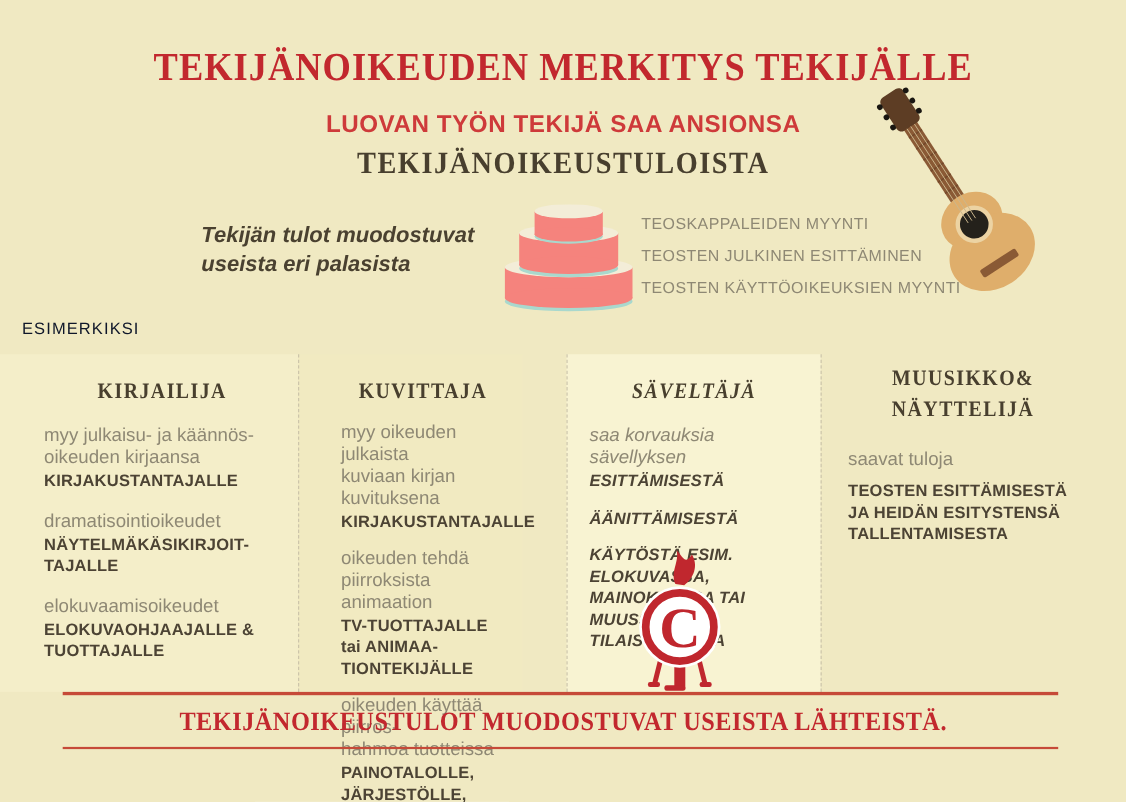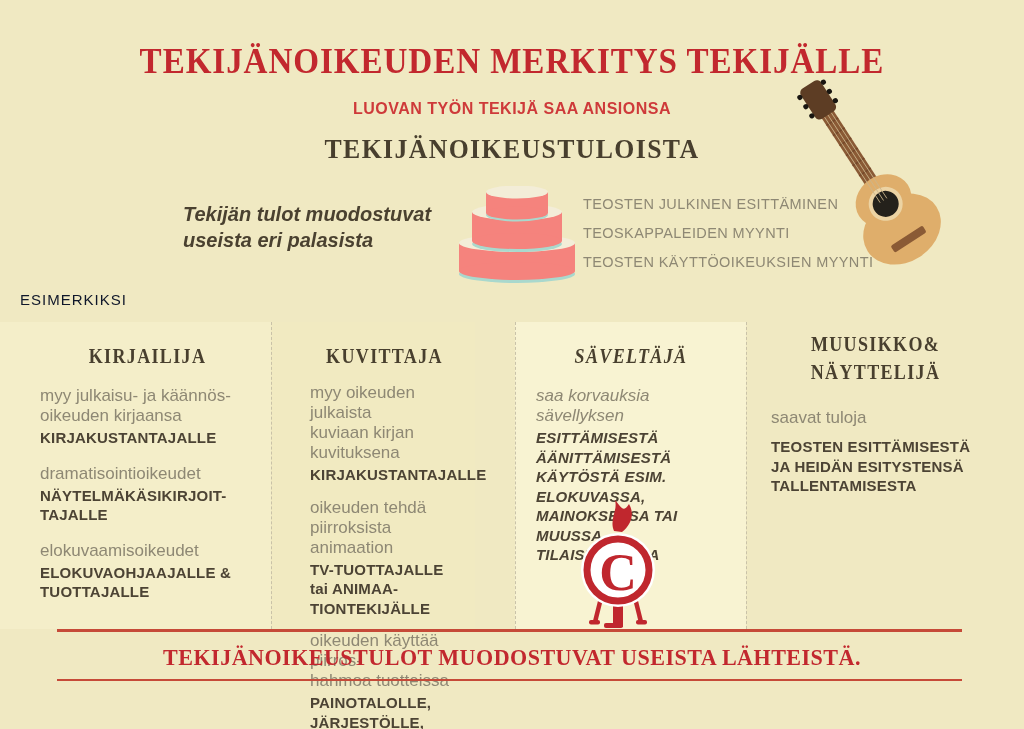--- a/index.html
+++ b/index.html
@@ -9,21 +9,21 @@
     font-family:"Liberation Sans","DejaVu Sans",sans-serif;
   }
   .slab{font-family:"Liberation Serif","DejaVu Serif",serif; font-weight:bold;}
 
   .page-title{
     position:absolute; top:40px; left:0; width:100%; text-align:center;
     font-size:36px; letter-spacing:1px; color:#c2282e; transform:scaleX(0.92);
   }
   .subtitle{
     position:absolute; top:100px; left:0; width:100%; text-align:center;
-    font-size:16px; font-weight:bold; letter-spacing:0.5px; color:#ce3a3a;
+    font-size:22px; font-weight:bold; letter-spacing:0.5px; color:#ce3a3a;
   }
   .highlight-title{
     position:absolute; top:133px; left:0; width:100%; text-align:center;
     font-size:28px; letter-spacing:1.5px; color:#483f2e; transform:scaleX(0.92);
   }
   .lead-text{
     position:absolute; left:183px; top:201px; width:300px;
     font-size:20px; font-weight:bold; color:#4a4130; line-height:1.3;
     white-space:pre-line;
     font-style:italic;
@@ -52,21 +52,21 @@
     transform:scaleX(0.9); white-space:pre-line; line-height:1.4; margin:0;
   }
   .t-reg{
     font-size:17px; color:#8e8874; line-height:1.18; margin:16px 0 2px;
     white-space:pre-line;
   }
   .t-bold{
     font-size:15px; font-weight:bold; color:#4c4334; line-height:1.3;
     margin:0; letter-spacing:0.2px; white-space:pre-line;
   }
-  .t-bold + .t-bold{}
+  .t-bold + .t-bold{margin-top:14px;}
   #col2 .t-reg{margin-top:13px;}
   #col4 .t-reg{margin-top:22px; margin-bottom:9px;}
 
   .mascot{position:absolute; left:568px; top:500px;}
 
   .rule{position:absolute; left:57px; width:905px; background:#c64a38;}
   .rule-thick{top:629px; height:3px;}
   .rule-thin{top:679px; height:2px;}
   .footer-banner{
     position:absolute; top:644px; left:0; width:100%; text-align:center;
@@ -132,22 +132,22 @@
       <ellipse cx="62" cy="55" rx="45" ry="8" fill="#f5837d"></ellipse>
       <ellipse cx="62" cy="26" rx="45" ry="8" fill="#f3edd8"></ellipse>
       <ellipse cx="62" cy="29" rx="31" ry="6.5" fill="#a9d8cd"></ellipse>
       <rect x="31" y="6" width="62" height="21" fill="#f5837d"></rect>
       <ellipse cx="62" cy="27" rx="31" ry="6.5" fill="#f5837d"></ellipse>
       <ellipse cx="62" cy="6" rx="31" ry="6.5" fill="#f3edd8"></ellipse>
     </svg>
   </div>
 
   <div class="sources">
+    <div class="source-item">TEOSKAPPALEIDEN MYYNTI</div>
     <div class="source-item">TEOSTEN JULKINEN ESITTÄMINEN</div>
-    <div class="source-item">TEOSKAPPALEIDEN MYYNTI</div>
     <div class="source-item">TEOSTEN KÄYTTÖOIKEUKSIEN MYYNTI</div>
   </div>
 
   <div class="examples-label">ESIMERKIKSI</div>
 
   <div class="col" id="col1">
     <p class="col-title">KIRJAILIJA</p>
     <p class="t-reg">myy julkaisu- ja käännös-
 oikeuden kirjaansa</p>
     <p class="t-bold">KIRJAKUSTANTAJALLE</p>

